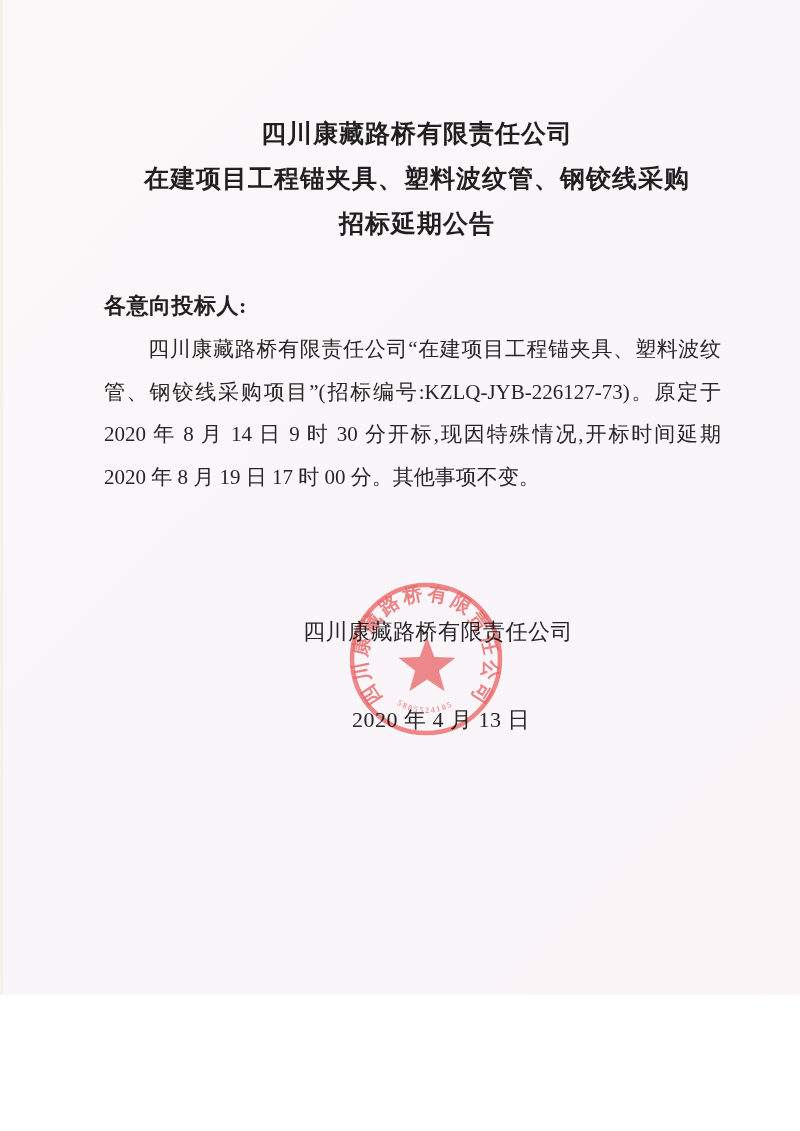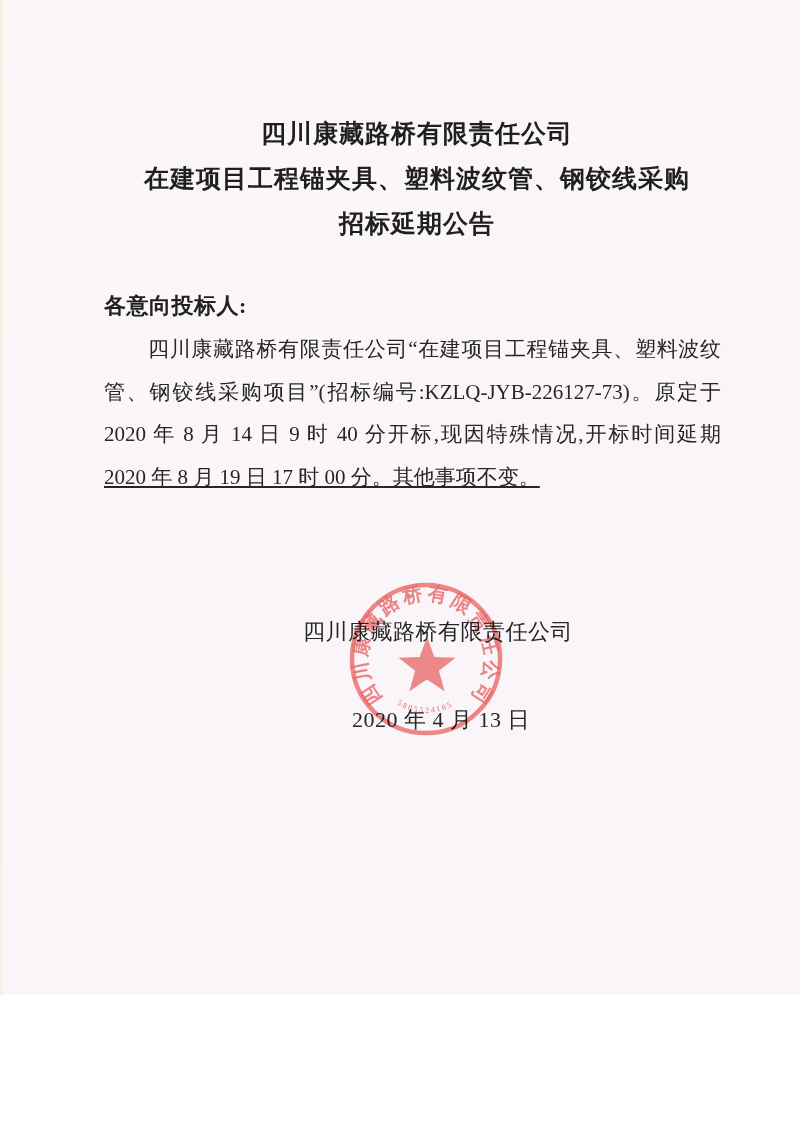--- a/index.html
+++ b/index.html
@@ -40,21 +40,21 @@
     font-size: 21px; line-height: 42.5px; color: #262626;
   }
   .para .line {
     height: 42.5px;
     text-align: justify;
     text-align-last: justify;
     text-justify: inter-character;
     overflow: visible;
   }
   .para .line.indent { text-indent: 44px; }
-  .para .line.last { text-align-last: left; text-decoration: underline; }
+  .para .line.last { text-align-last: left; }
   .signature {
     position: absolute; top: 617px; left: 303px;
     font-size: 22px; color: #262626; letter-spacing: .5px;
     z-index: 1;
   }
   .date-line {
     position: absolute; top: 705px; left: 352px;
     font-size: 22px; color: #262626; letter-spacing: .5px;
     z-index: 1;
   }
@@ -82,21 +82,21 @@
     <div>四川康藏路桥有限责任公司</div>
     <div>在建项目工程锚夹具、塑料波纹管、钢铰线采购</div>
     <div>招标延期公告</div>
   </div>
 
   <div class="salutation">各意向投标人:</div>
 
   <div class="para">
     <div class="line indent">四川康藏路桥有限责任公司“在建项目工程锚夹具、塑料波纹</div>
     <div class="line">管、钢铰线采购项目”(招标编号:KZLQ-JYB-226127-73)。原定于</div>
-    <div class="line">2020 年 8 月 14 日 9 时 40 分开标,现因特殊情况,开标时间延期</div>
+    <div class="line">2020 年 8 月 14 日 9 时 30 分开标,现因特殊情况,开标时间延期</div>
     <div class="line last">2020 年 8 月 19 日 17 时 00 分。其他事项不变。</div>
   </div>
 
   <div class="signature">四川康藏路桥有限责任公司</div>
 
   <div class="date-line">2020 年 4 月 13 日</div>
 
   <svg class="seal" viewBox="0 0 190 190" xmlns="http://www.w3.org/2000/svg">
     <defs>
       <path id="sealTextArc" d="M 53.3,136.7 A 59,59 0 1 1 136.7,136.7" fill="none"></path>

